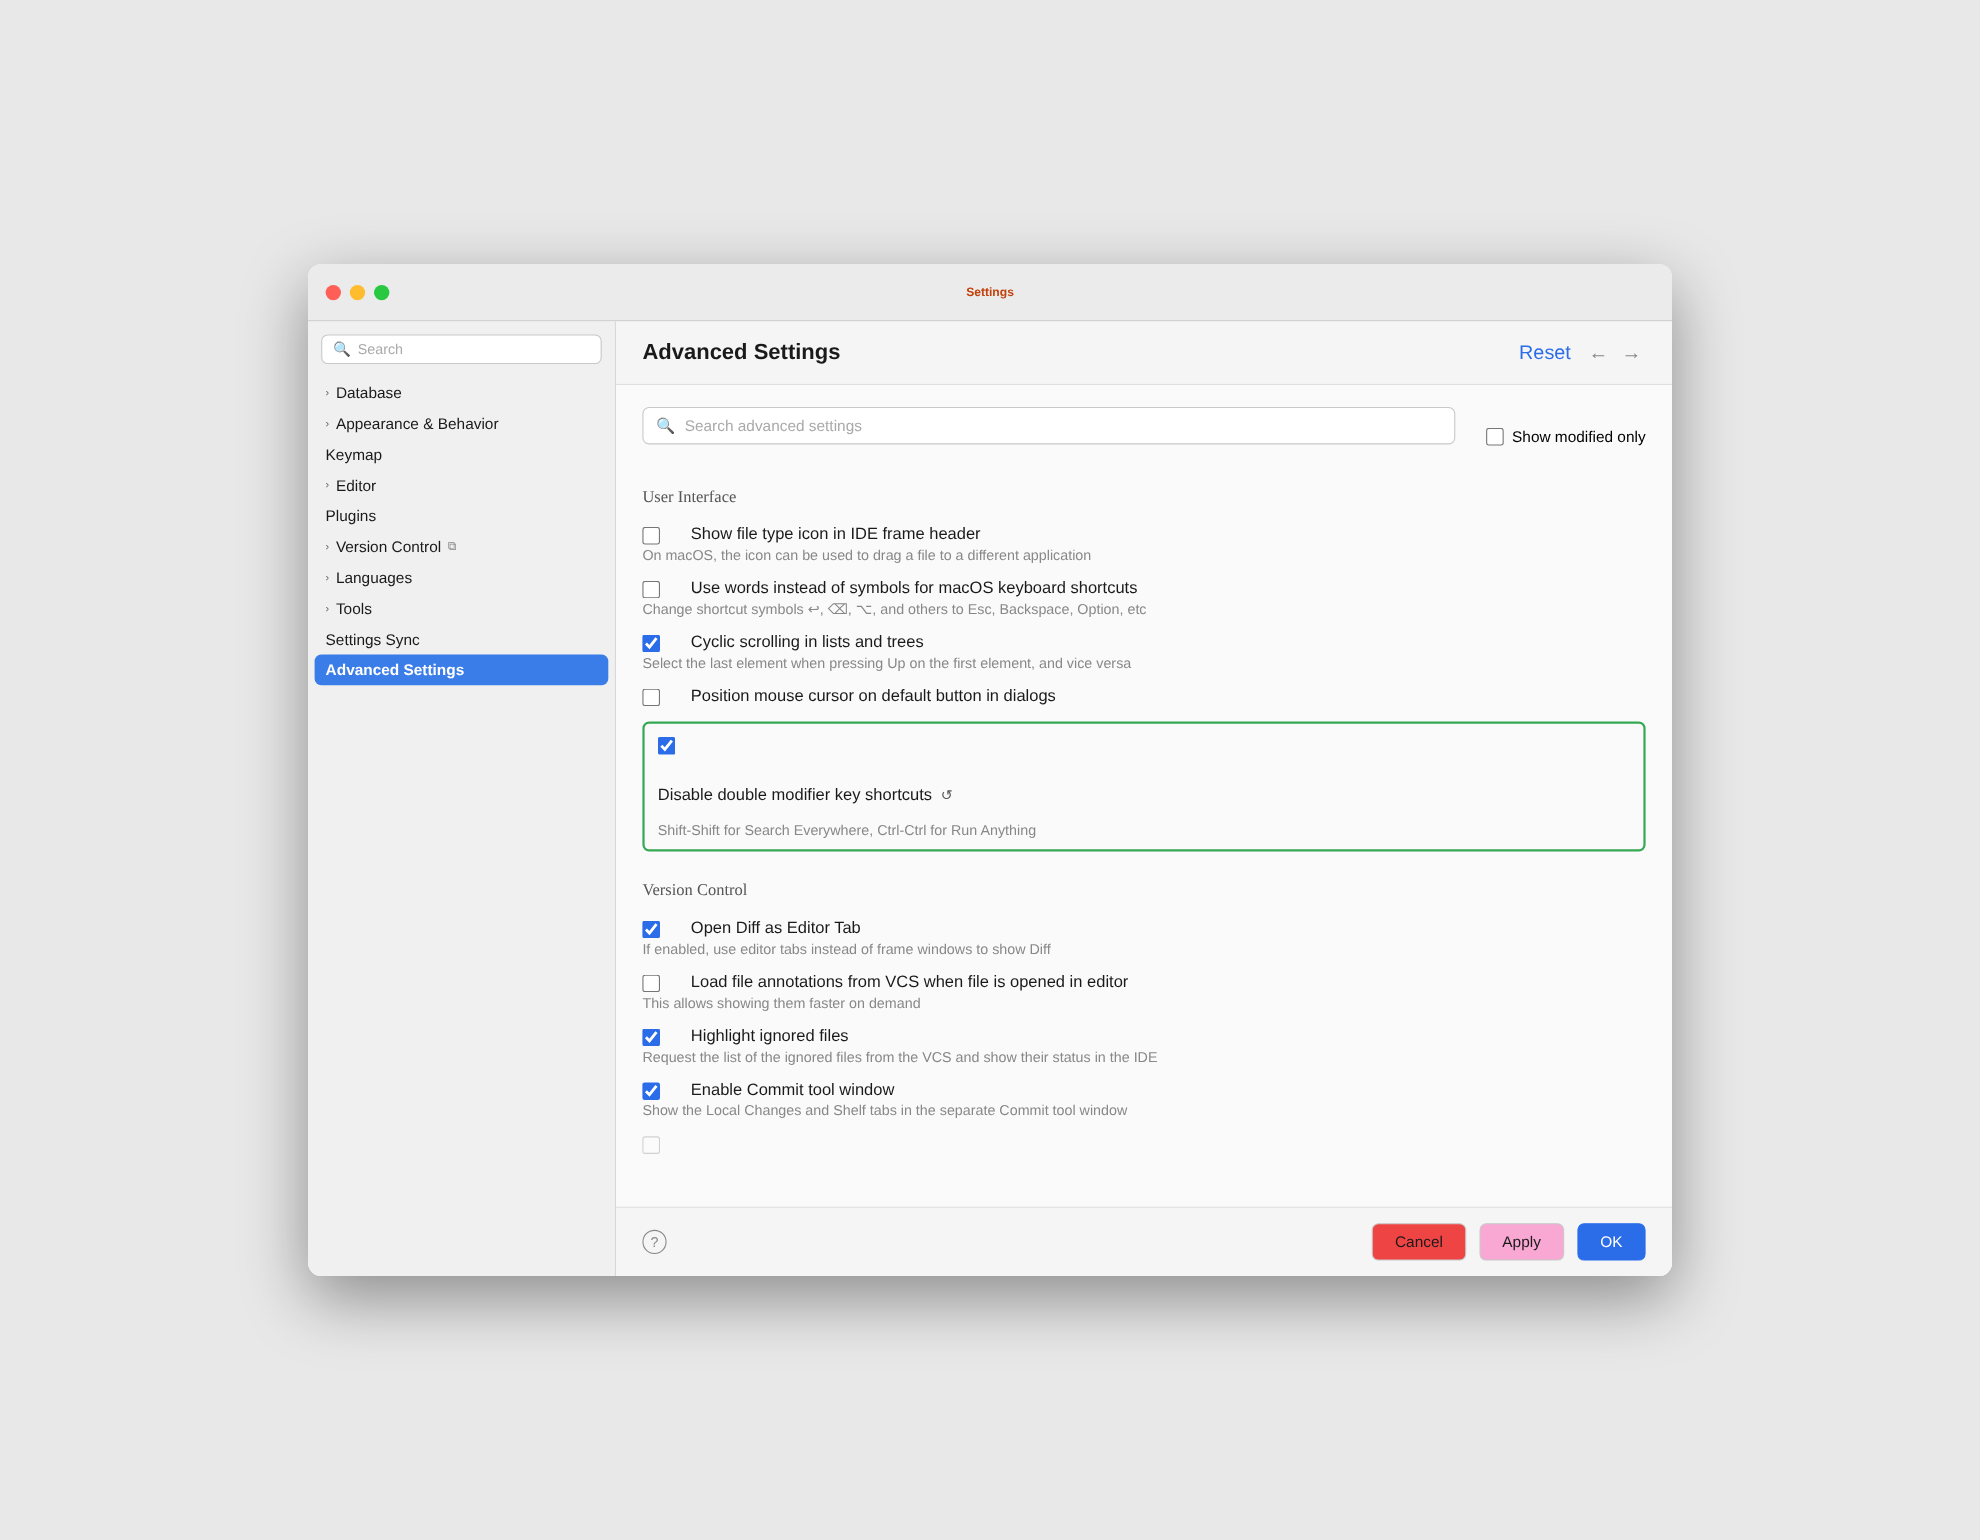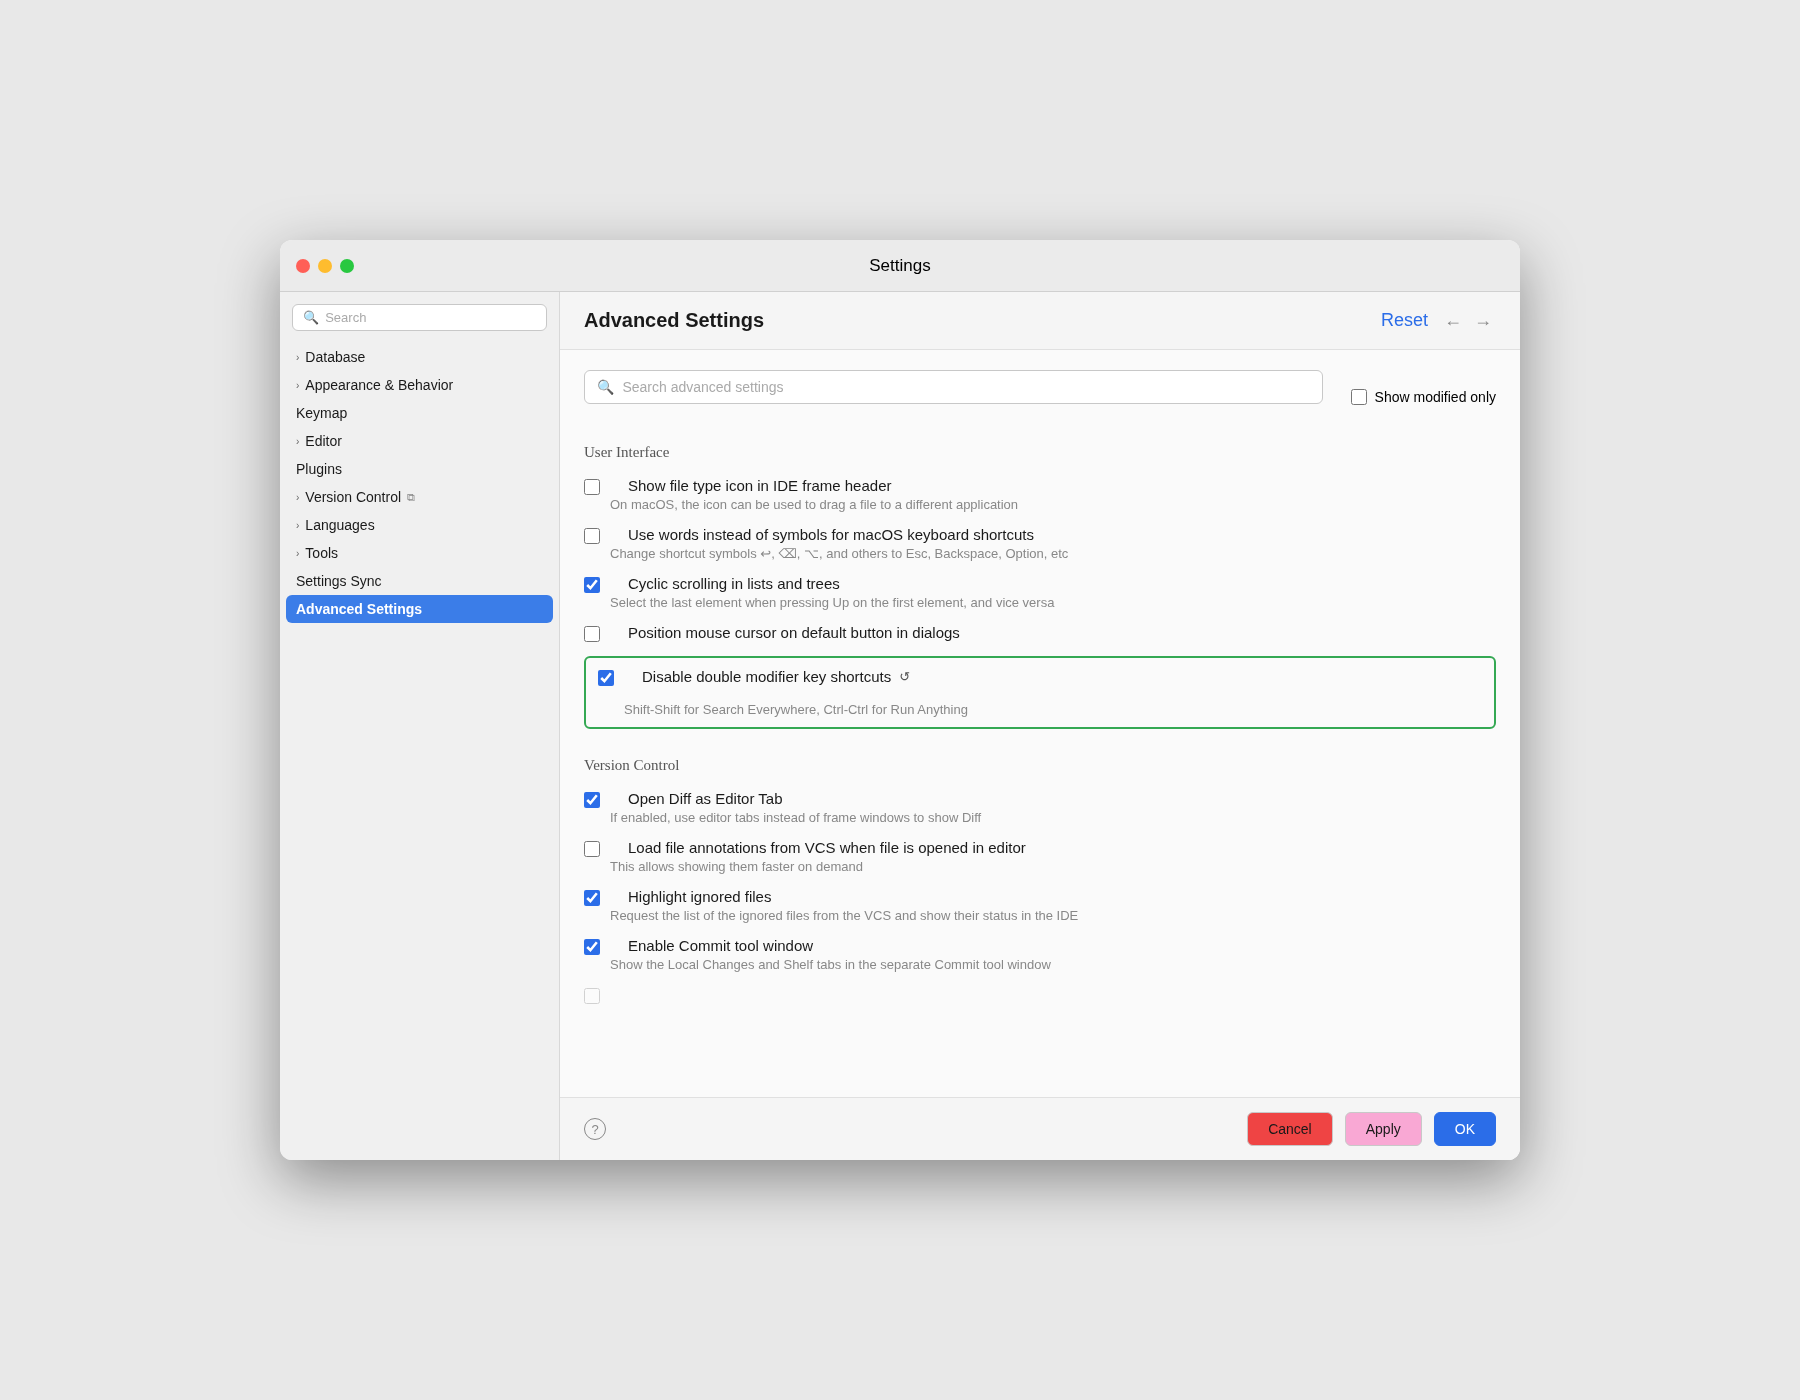--- a/index.html
+++ b/index.html
@@ -42,23 +42,23 @@
       height: 14px;
       border-radius: 50%;
     }
     .tl-close { background: #ff5f57; }
     .tl-min { background: #febc2e; }
     .tl-max { background: #28c840; }
     .titlebar-title {
       position: absolute;
       left: 50%;
       transform: translateX(-50%);
-      font-size: 17px;
-      font-weight: 400;
-      color: #000000;
+      font-size: 11px;
+      font-weight: 700;
+      color: #c2410c;
     }
     .content {
       display: flex;
       flex: 1;
       overflow: hidden;
     }
     .sidebar {
       width: 280px;
       background: #f0f0f0;
       border-right: 1px solid #d8d8d8;
@@ -234,30 +234,30 @@
       color: #1a1a1a;
       font-weight: 400;
       display: flex;
       align-items: center;
       gap: 8px;
     }
     .setting-desc {
       font-size: 13px;
       color: #888;
       margin-top: 2px;
-      margin-left: 26px;
     }
     .highlighted-setting {
       border: 2px solid #34a853;
       border-radius: 6px;
       padding: 10px 12px;
       margin-bottom: 14px;
     }
     .highlighted-setting .setting-row {
       margin-bottom: 16px;
+      flex-direction: column;
     }
     .reset-icon {
       font-size: 13px;
       color: #555;
     }
     .footer {
       display: flex;
       justify-content: flex-end;
       align-items: center;
       gap: 12px;

